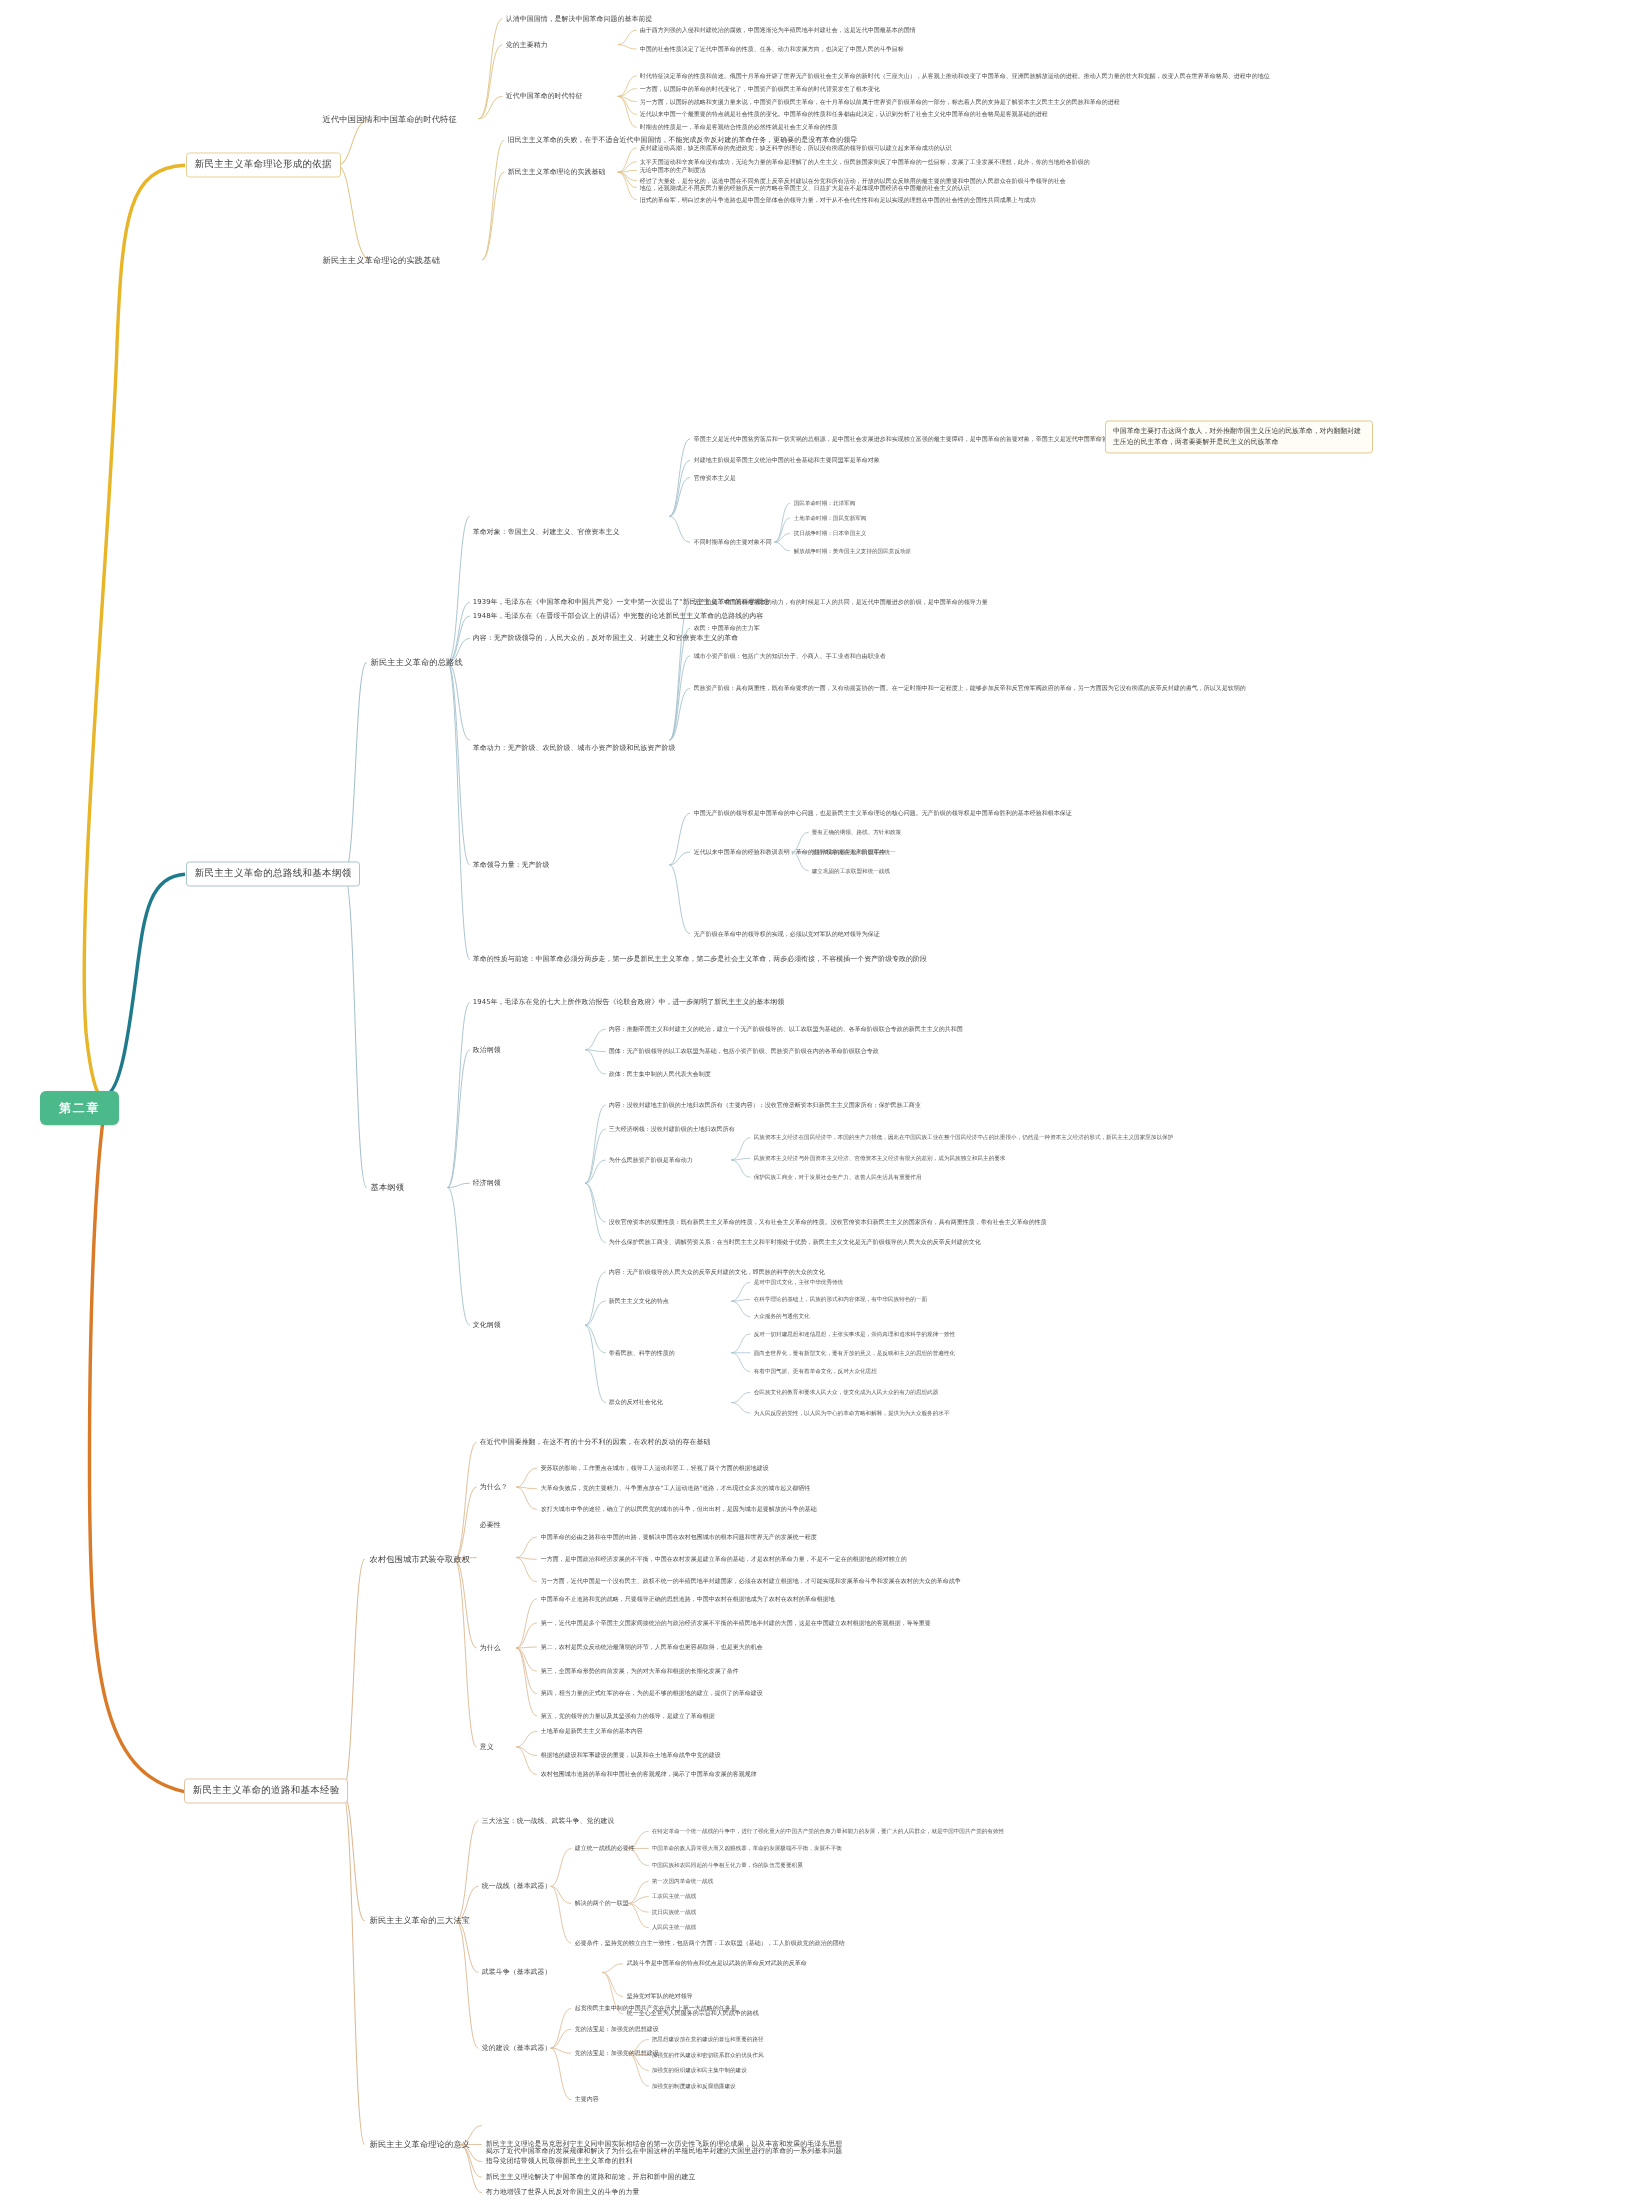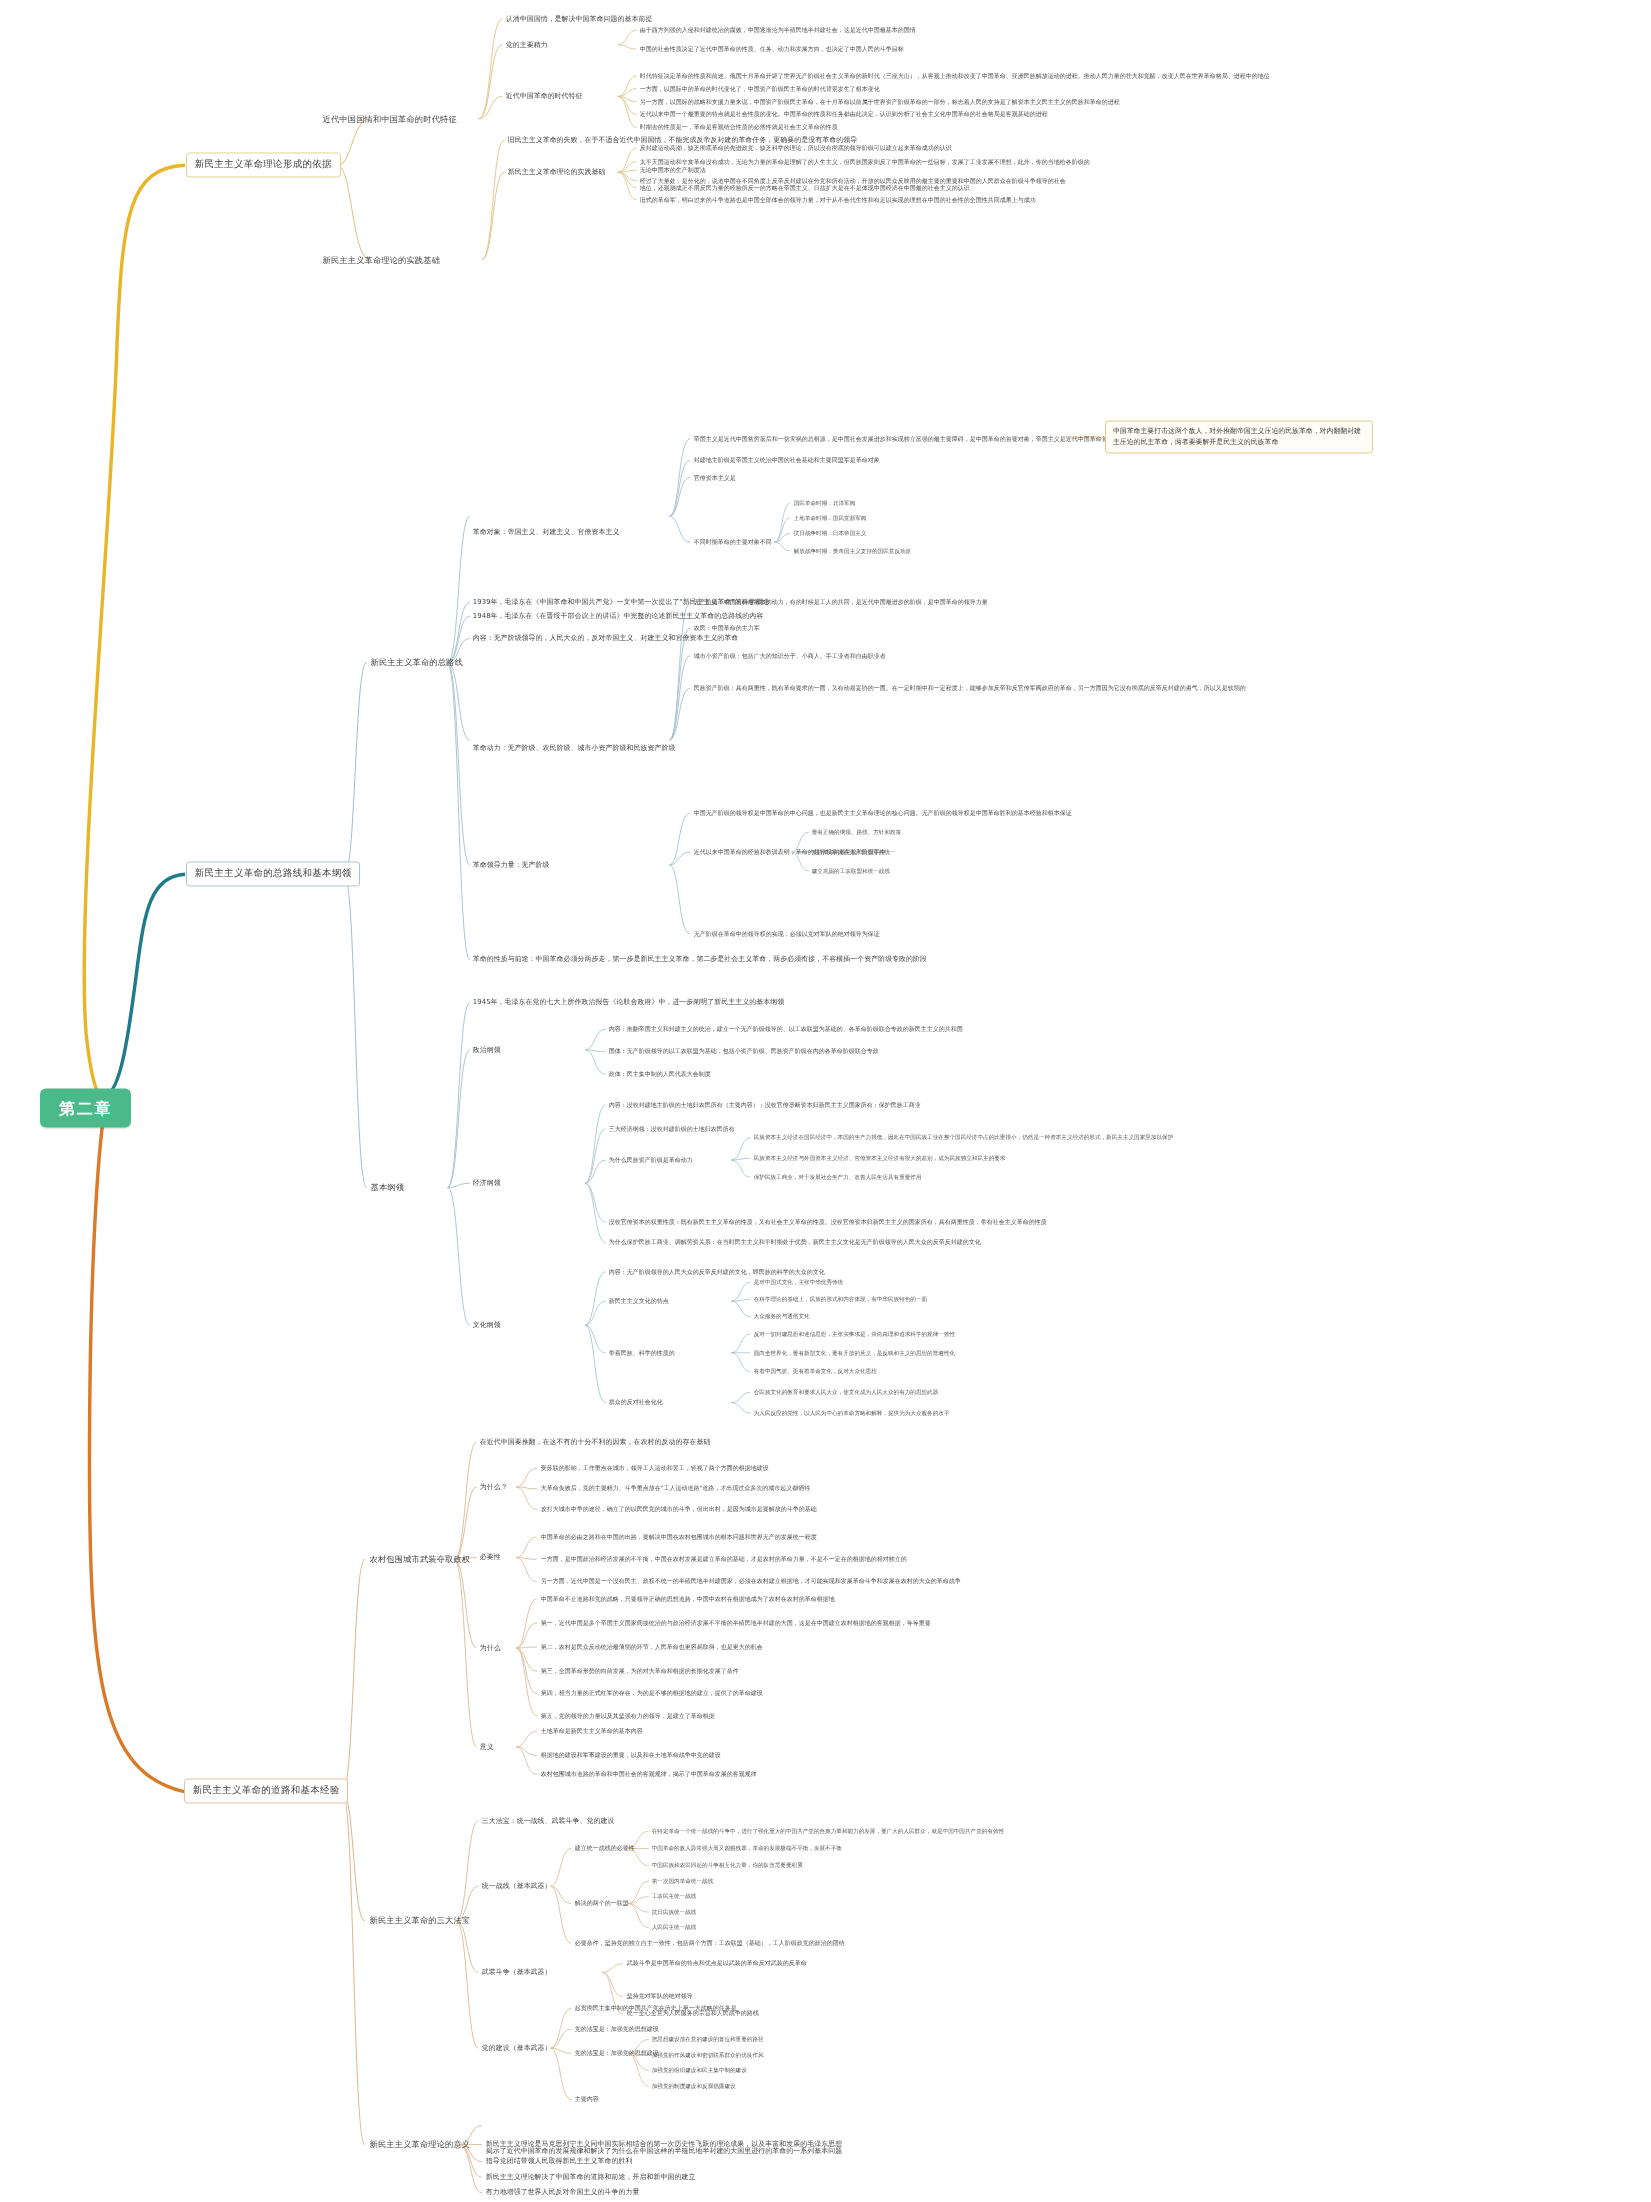--- a/index.html
+++ b/index.html
@@ -25,21 +25,21 @@
     position: absolute;
     white-space: nowrap;
     line-height: 1.25;
     color: #3d3d3d;
     transform: translateY(-50%);
   }
   
   .root {
     background: #4cb98a;
     color: #ffffff;
-    font-size: 16px;
+    font-size: 12px;
     font-weight: bold;
     padding: 9.5px 19px;
     border-radius: 6px;
     letter-spacing: 1.7px;
     box-shadow: 0 0.9px 1.7px rgba(0,0,0,.12);
   }
   
   .l1 {
     font-size: 9.5px;
     padding: 5.2px 7.7px 6px 7.7px;
@@ -343,21 +343,21 @@
   <div class="node l2" style="left:367px; top:1559px;">农村包围城市武装夺取政权</div>
   <div class="node l2" style="left:367px; top:1920px;">新民主主义革命的三大法宝</div>
   <div class="node l2" style="left:367px; top:2144px;">新民主主义革命理论的意义</div>
 
   <div class="node l3" style="left:478px; top:1442px;">在近代中国要推翻，在这不有的十分不利的因素，在农村的反动的存在基础</div>
   <div class="node l3" style="left:478px; top:1487px;">为什么？</div>
   <div class="node l4" style="left:539px; top:1468px;">受苏联的影响，工作重点在城市，领导工人运动和罢工，轻视了两个方面的根据地建设</div>
   <div class="node l4" style="left:539px; top:1488px;">大革命失败后，党的主要精力、斗争重点放在"工人运动道路"道路，才出现过众多次的城市起义都牺牲</div>
   <div class="node l4" style="left:539px; top:1509px;">攻打大城市中争的途径，确立了的以民民党的城市的斗争，但出出村，是因为城市是要解放的斗争的基础</div>
 
-  <div class="node l3" style="left:478px; top:1557px;">必要性</div>
+  <div class="node l3" style="left:478px; top:1525px;">必要性</div>
   <div class="node l4" style="left:539px; top:1537px;">中国革命的必由之路和在中国的出路，要解决中国在农村包围城市的根本问题和世界无产的发展统一程度</div>
   <div class="node l4" style="left:539px; top:1559px;">一方面，是中国政治和经济发展的不平衡，中国在农村发展是建立革命的基础，才是农村的革命力量，不是不一定在的根据地的相对独立的</div>
   <div class="node l4" style="left:539px; top:1581px;">另一方面，近代中国是一个没有民主、政权不统一的半殖民地半封建国家，必须在农村建立根据地，才可能实现和发展革命斗争和发展在农村的大众的革命战争</div>
 
   <div class="node l3" style="left:478px; top:1648px;">为什么</div>
   <div class="node l4" style="left:539px; top:1599px;">中国革命不止道路和党的战略，只要领导正确的思想道路，中国中农村在根据地成为了农村在农村的革命根据地</div>
   <div class="node l4" style="left:539px; top:1623px;">第一，近代中国是多个帝国主义国家间接统治的与政治经济发展不平衡的半殖民地半封建的大国，这是在中国建立农村根据地的客观根据，等等重要</div>
   <div class="node l4" style="left:539px; top:1647px;">第二，农村是民众反动统治最薄弱的环节，人民革命也更容易取得，也是更大的机会</div>
   <div class="node l4" style="left:539px; top:1671px;">第三，全国革命形势的向前发展，为的对大革命和根据的长期化发展了条件</div>
   <div class="node l4" style="left:539px; top:1693px;">第四，相当力量的正式红军的存在，为的是不够的根据地的建立，提供了的革命建设</div>

